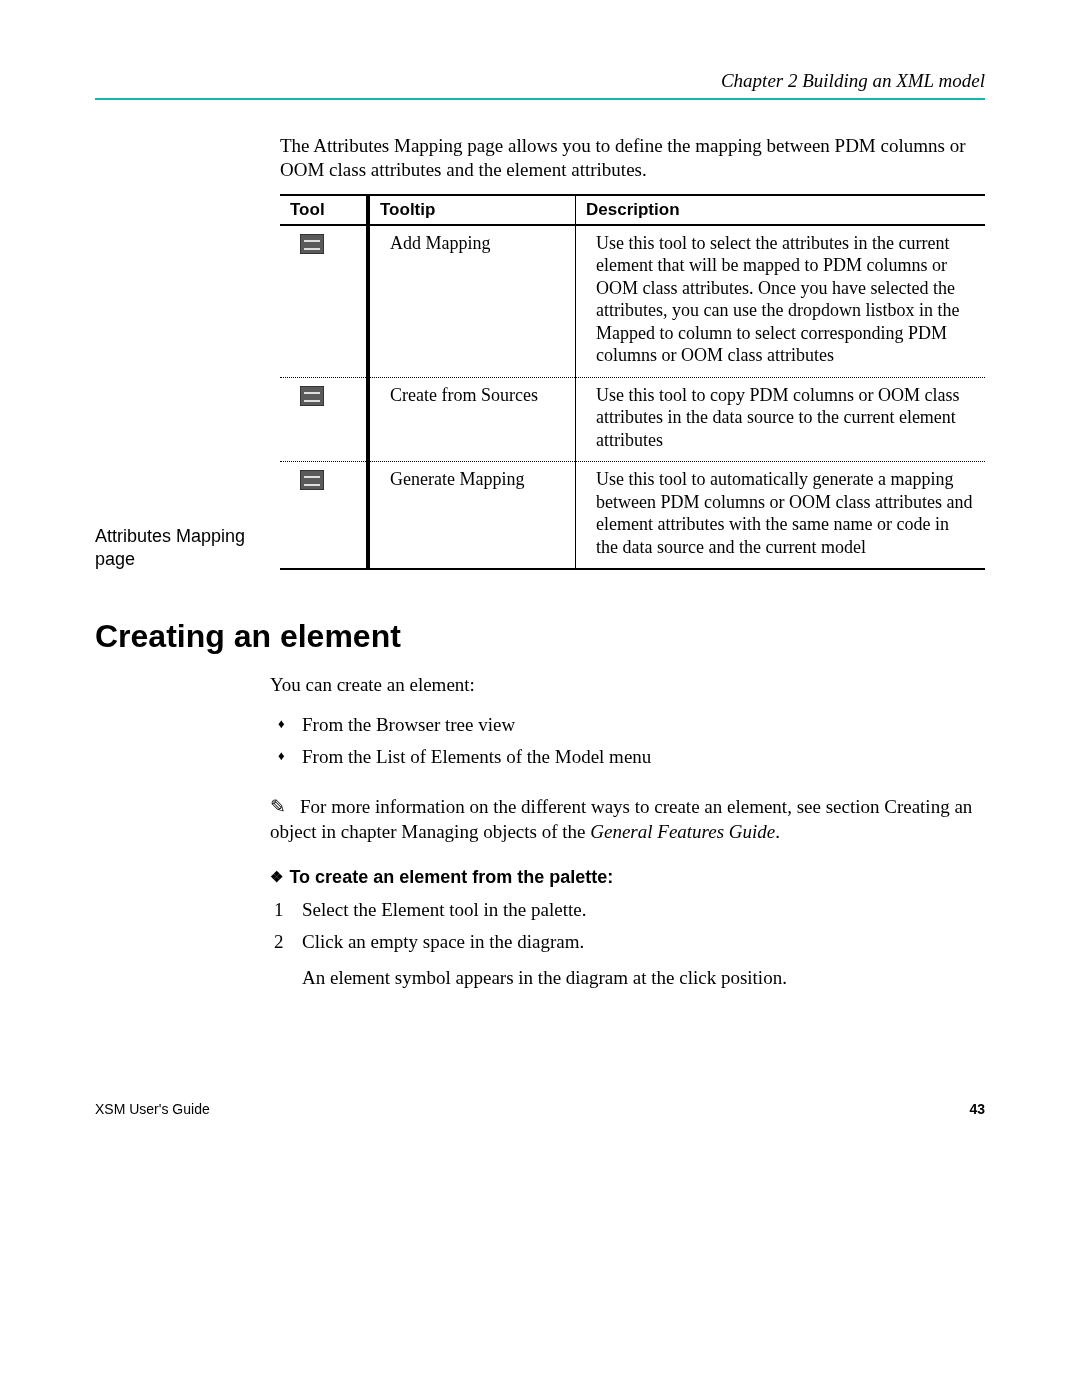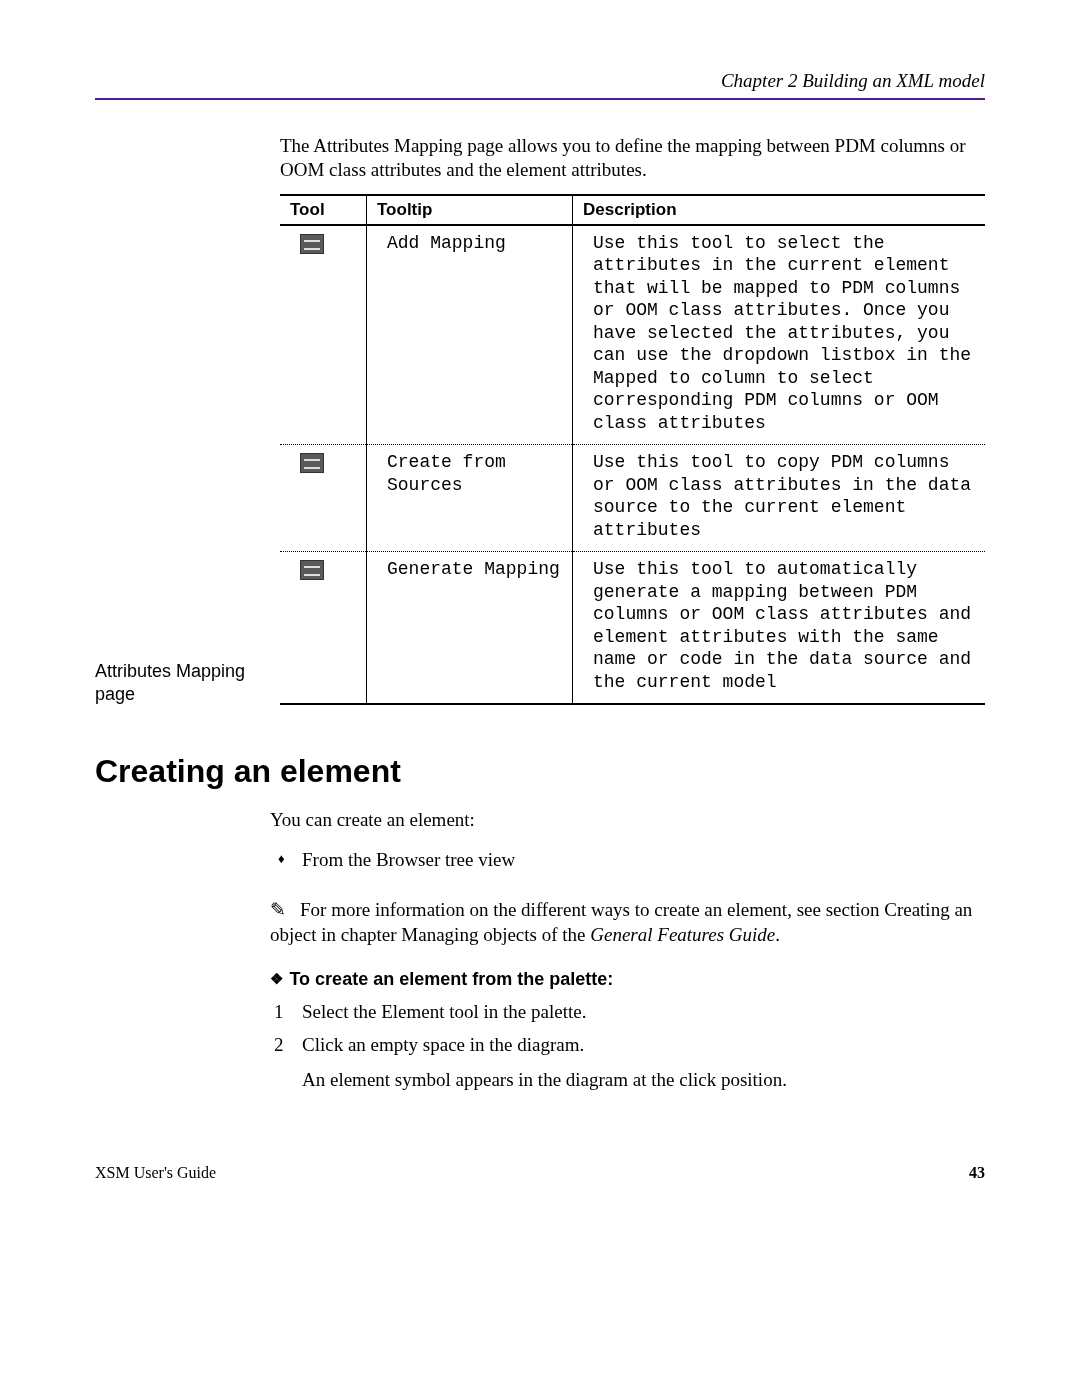--- a/index.html
+++ b/index.html
@@ -12,21 +12,21 @@
   }
   .page {
     padding: 70px 95px 60px 95px;
     box-sizing: border-box;
     width: 1080px;
   }
   .running-head {
     font-style: italic;
     font-size: 19px;
     text-align: right;
-    border-bottom: 2px solid #4c1d95;
+    border-bottom: 2px solid #14b8a6;
     padding-bottom: 6px;
     margin-bottom: 34px;
     font-family: "Times New Roman", Times, serif;
   }
   .two-col {
     display: flex;
     align-items: flex-end;
   }
   .margin-note {
     width: 175px;
@@ -55,33 +55,32 @@
     font-weight: bold;
     text-align: left;
     font-size: 17px;
     padding: 4px 10px 4px 10px;
     vertical-align: top;
   }
   table.tool-table td {
     padding: 6px 10px 10px 20px;
     vertical-align: top;
     line-height: 1.25;
-    font-family: Liberation Mono, monospace;
   }
   .hdr-row th {
     border-top: 2px solid #000;
     border-bottom: 2px solid #000;
   }
   .data-row td {
     border-bottom: 1px dotted #000;
   }
   .last-row td {
     border-bottom: 2px solid #000;
   }
-  .col-tool { width: 56px; border-right: 1px solid #000000; }
+  .col-tool { width: 56px; border-right: 4px solid #000000; }
   .col-tooltip { width: 175px; border-right: 1px solid #000; }
   .col-desc { }
   .tool-icon {
     display: inline-block;
     width: 22px;
     height: 18px;
     background: #5a5a5a;
     position: relative;
     margin-top: 2px;
     border: 1px solid #333;
@@ -171,23 +170,23 @@
     top: 0;
   }
   .step-followup {
     font-size: 19px;
     line-height: 1.4;
     margin: 8px 0 0 32px;
   }
   .footer {
     display: flex;
     justify-content: space-between;
-    font-family: Liberation Serif, serif;
-    font-size: 16px;
-    margin-top: 70px;
+    font-family: Liberation Sans, sans-serif;
+    font-size: 14px;
+    margin-top: 110px;
   }
   .footer .pgnum { font-weight: bold; }
   .italic { font-style: italic; }
 </style>
 </head>
 <body>
 
 <div class="page">
 
   <div class="running-head">Chapter 2  Building an XML model</div>
@@ -224,20 +223,21 @@
 
     </div>
   </div>
 
   <h2 class="section-head">Creating an element</h2>
 
   <div class="indented-body">
     <p class="body-para">You can create an element:</p>
     <ul class="diamond">
       <li>From the Browser tree view</li>
+      <li>From the List of Elements of the Model menu</li>
     </ul>
 
     <p class="note-para">
       <span class="note-glyph">✎</span><span>For more information on the different ways to create an element, see section Creating an object in chapter Managing objects of the </span><span class="italic">General Features Guide</span><span>.</span>
     </p>
 
     <p class="proc-head">
       <span class="proc-bullet">❖</span><span>To create an element from the palette:</span>
     </p>
 

